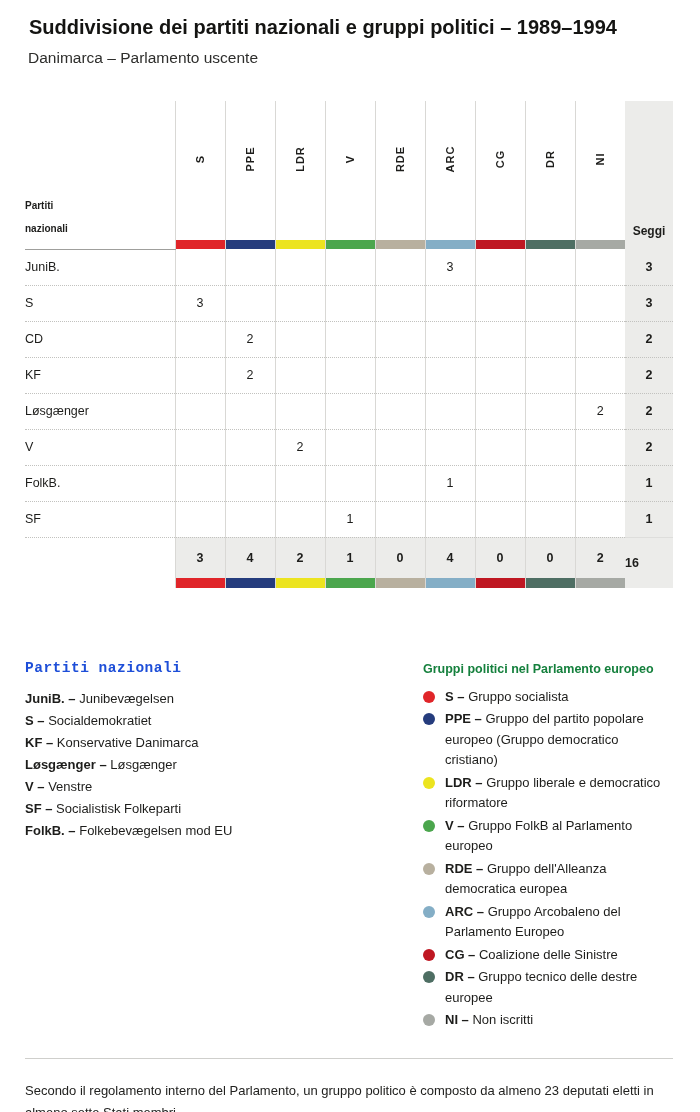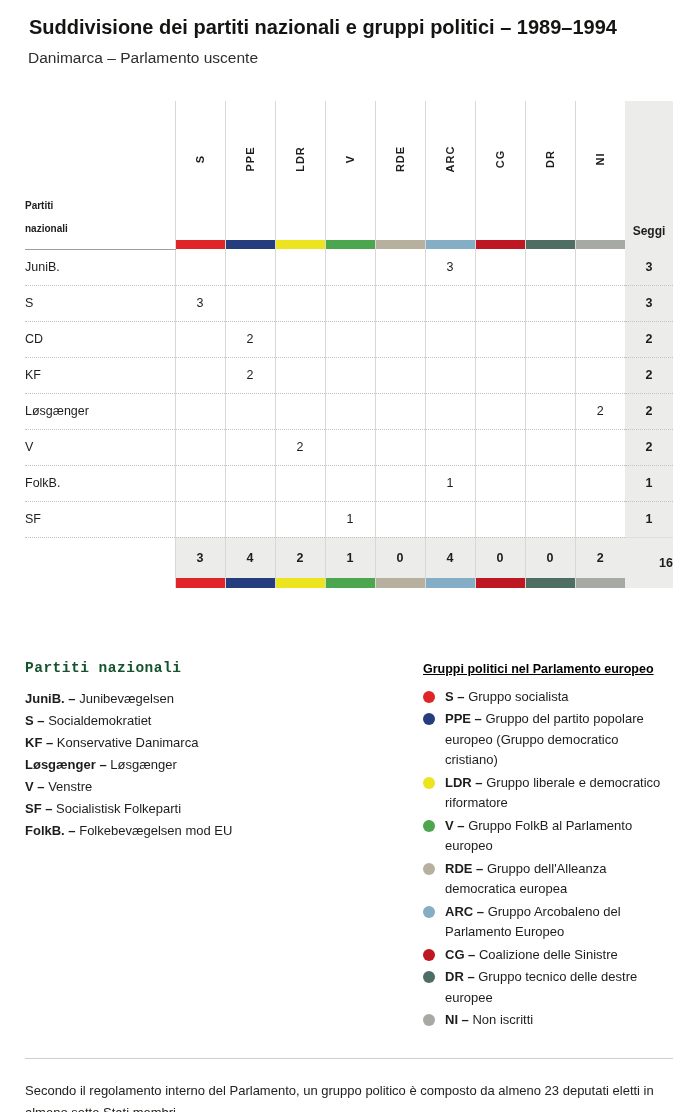--- a/index.html
+++ b/index.html
@@ -25,32 +25,32 @@
   tr.data.first > th, tr.data.first > td{border-top:none;}
   th.party{text-align:left;font-size:12.5px;font-weight:normal;}
   td.val{text-align:center;font-size:12.5px;border-left:1px solid #d9d8d5;}
   td.seat{background:#ececea;text-align:center;font-size:12.5px;font-weight:bold;border-top:1px solid #dededc;}
   tr.data.first td.seat{border-top:none;}
 
   tr.total td{height:40px;}
   td.lempty{border-top:1px dotted #c2c2bf;}
   tr.barrow td.lempty{border-top:none;}
   td.tval{background:#ececea;text-align:center;font-size:12.5px;font-weight:bold;border-left:1px solid #d9d8d5;border-top:1px dotted #c2c2bf;}
-  td.tseat{background:#ececea;text-align:right;font-size:12.5px;font-weight:bold;vertical-align:middle;border-top:1px solid #dededc;}
+  td.tseat{background:#ececea;text-align:left;font-size:12.5px;font-weight:bold;vertical-align:middle;border-top:1px solid #dededc;}
   tr.barrow td{height:10px;}
   td.bbar{border-left:1px solid #d9d8d5;}
 
   .legends{display:flex;margin-top:72px;}
   .leg-left{width:398px;}
-  .leg-left h3{font-family:"Liberation Mono","DejaVu Sans Mono",monospace;font-size:14.5px;letter-spacing:.5px;font-weight:bold;margin:0 0 12px 0;color:#14532d;}
+  .leg-left h3{font-family:"Liberation Mono","DejaVu Sans Mono",monospace;font-size:14.5px;letter-spacing:.5px;font-weight:bold;margin:0 0 12px 0;color:#1d4ed8;}
   .pitem{font-size:13px;line-height:22px;}
   .pabbr{font-weight:bold;text-align:right;}
 
   .leg-right{width:250px;}
-  .leg-right h3{font-size:12.5px;font-weight:bold;margin:2px 0 11px 0;color:#000000;text-decoration:underline;}
+  .leg-right h3{font-size:12.5px;font-weight:bold;margin:2px 0 11px 0;color:#15803d;}
   .gitem{display:flex;margin-bottom:2px;}
   .dot{width:12px;height:12px;border-radius:50%;flex:0 0 12px;margin:4px 10px 0 0;}
   .gtxt{font-size:13px;line-height:20.5px;}
   .gabbr{font-weight:bold;}
 
   .rule{border-top:1px solid #cfcfcc;height:0;}
   .rule1{margin-top:25px;}
   .note{font-size:13px;line-height:22px;padding:8px 0 10px 0;color:#222220;}
 </style>
 </head>

